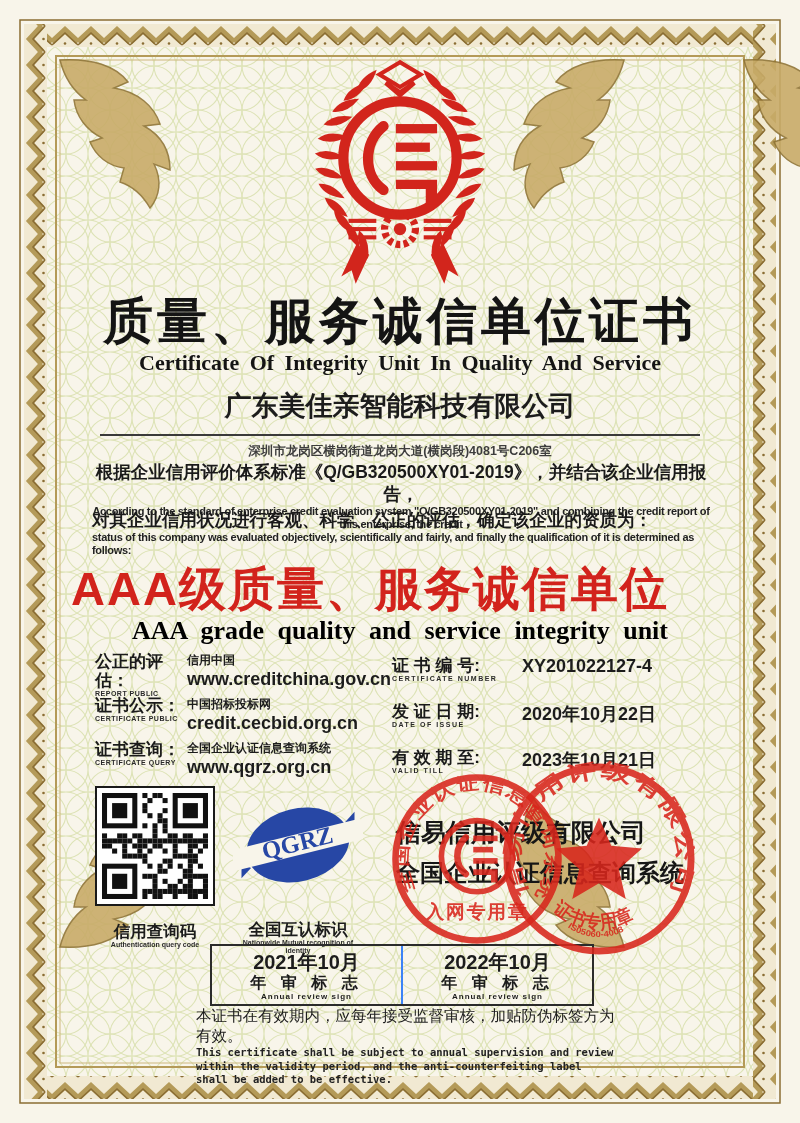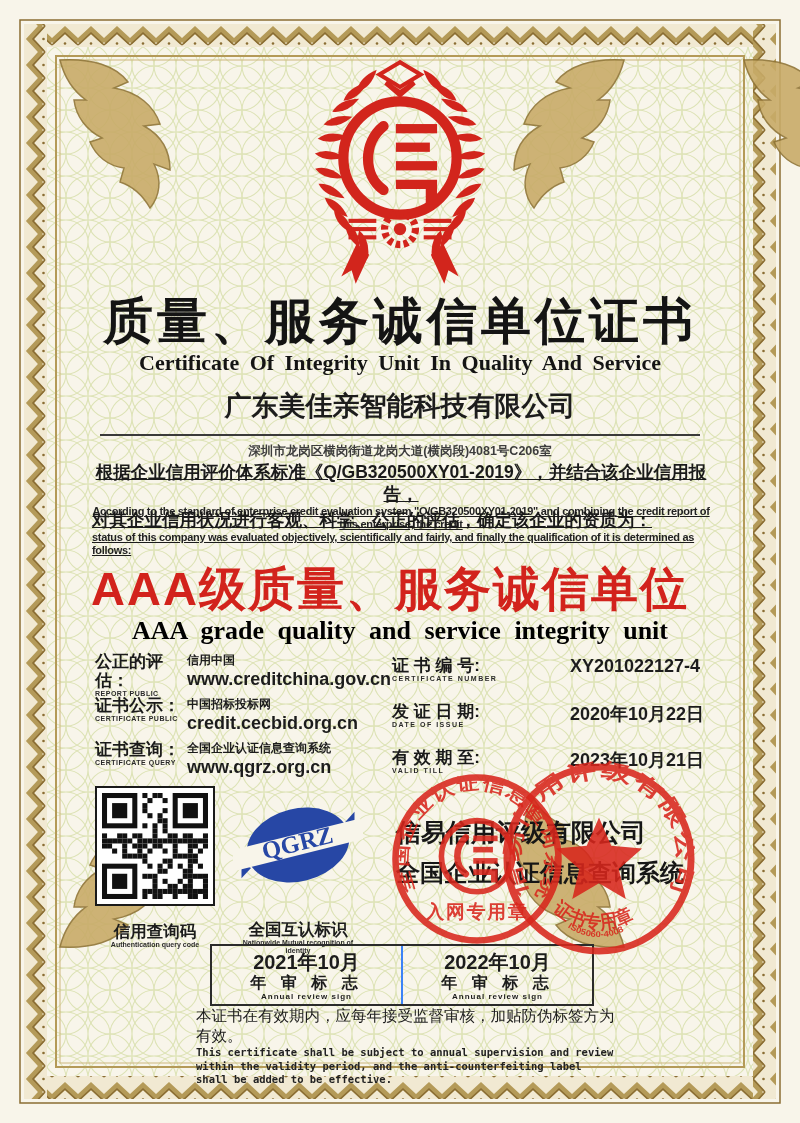--- a/index.html
+++ b/index.html
@@ -12,40 +12,40 @@
 
   .emblem{left:297px;top:58px;width:206px;height:232px;}
   .title{left:0;top:288px;width:800px;text-align:center;font-size:50px;font-weight:bold;
          letter-spacing:4px;color:#141414;}
   .title-en{left:0;top:350px;width:800px;text-align:center;font-family:"Liberation Serif",serif;
             font-size:22px;font-weight:bold;word-spacing:5px;color:#141414;}
   .company{left:0;top:388px;width:800px;text-align:center;font-size:27px;font-weight:bold;}
   .divider{left:100px;top:434px;width:600px;border-top:2px solid #3a3a3a;height:0;}
   .address{left:0;top:443px;width:800px;text-align:center;font-size:12.5px;font-weight:bold;color:#3d3d3d;}
 
-  .para{left:92px;width:618px;text-decoration:underline;}
+  .para{left:92px;width:618px;}
   .para .zh{font-size:17.5px;font-weight:bold;color:#1a1a1a;line-height:22px;}
   .para .en{font-size:11px;font-weight:bold;color:#222;line-height:13px;letter-spacing:-0.3px;}
   .para1{top:461px;text-align:center;}
   .para2{top:509px;text-align:left;}
 
   .grade{left:0;top:558px;width:740px;text-align:center;font-size:47px;font-weight:bold;
-         color:#d2231c;letter-spacing:2px;padding-left:20px;}
+         color:#d2231c;letter-spacing:2px;}
   .grade-en{left:0;top:616px;width:800px;text-align:center;font-family:"Liberation Serif",serif;
             font-size:26px;font-weight:bold;color:#000000;word-spacing:7px;}
 
   .info-row{display:flex;align-items:flex-start;}
   .lab{flex:none;}
   .lab .zh{font-size:17px;font-weight:bold;color:#1a1a1a;line-height:19px;}
   .lab .en{font-size:7px;font-weight:bold;color:#2a2a2a;letter-spacing:0.5px;line-height:8px;}
   .row-l{left:95px;width:300px;}
   .row-l .lab{width:92px;}
   .val2 .l1{font-size:12px;font-weight:bold;line-height:17px;}
   .val2 .l2{font-size:18px;font-weight:bold;line-height:20px;}
-  .row-r{left:392px;width:330px;gap:48px;}
+  .row-r{left:392px;width:330px;}
   .row-r .lab{width:130px;}
   .row-r .lab .en{letter-spacing:1.5px;}
   .row-r .val{font-size:18px;font-weight:bold;padding-top:0;}
   .ir1{top:652px;} .ir2{top:696px;} .ir3{top:740px;}
   .jr1{top:656px;} .jr2{top:702px;} .jr3{top:748px;}
 
   .qr-block{left:95px;top:786px;width:120px;}
   .qr-frame{border:2px solid #1a1a1a;background:#ffffff;padding:5px;width:106px;height:106px;box-sizing:content-box;}
   .mark-label{text-align:center;margin-top:16px;}
   .mark-label .zh{font-size:16.5px;font-weight:bold;line-height:19px;}

